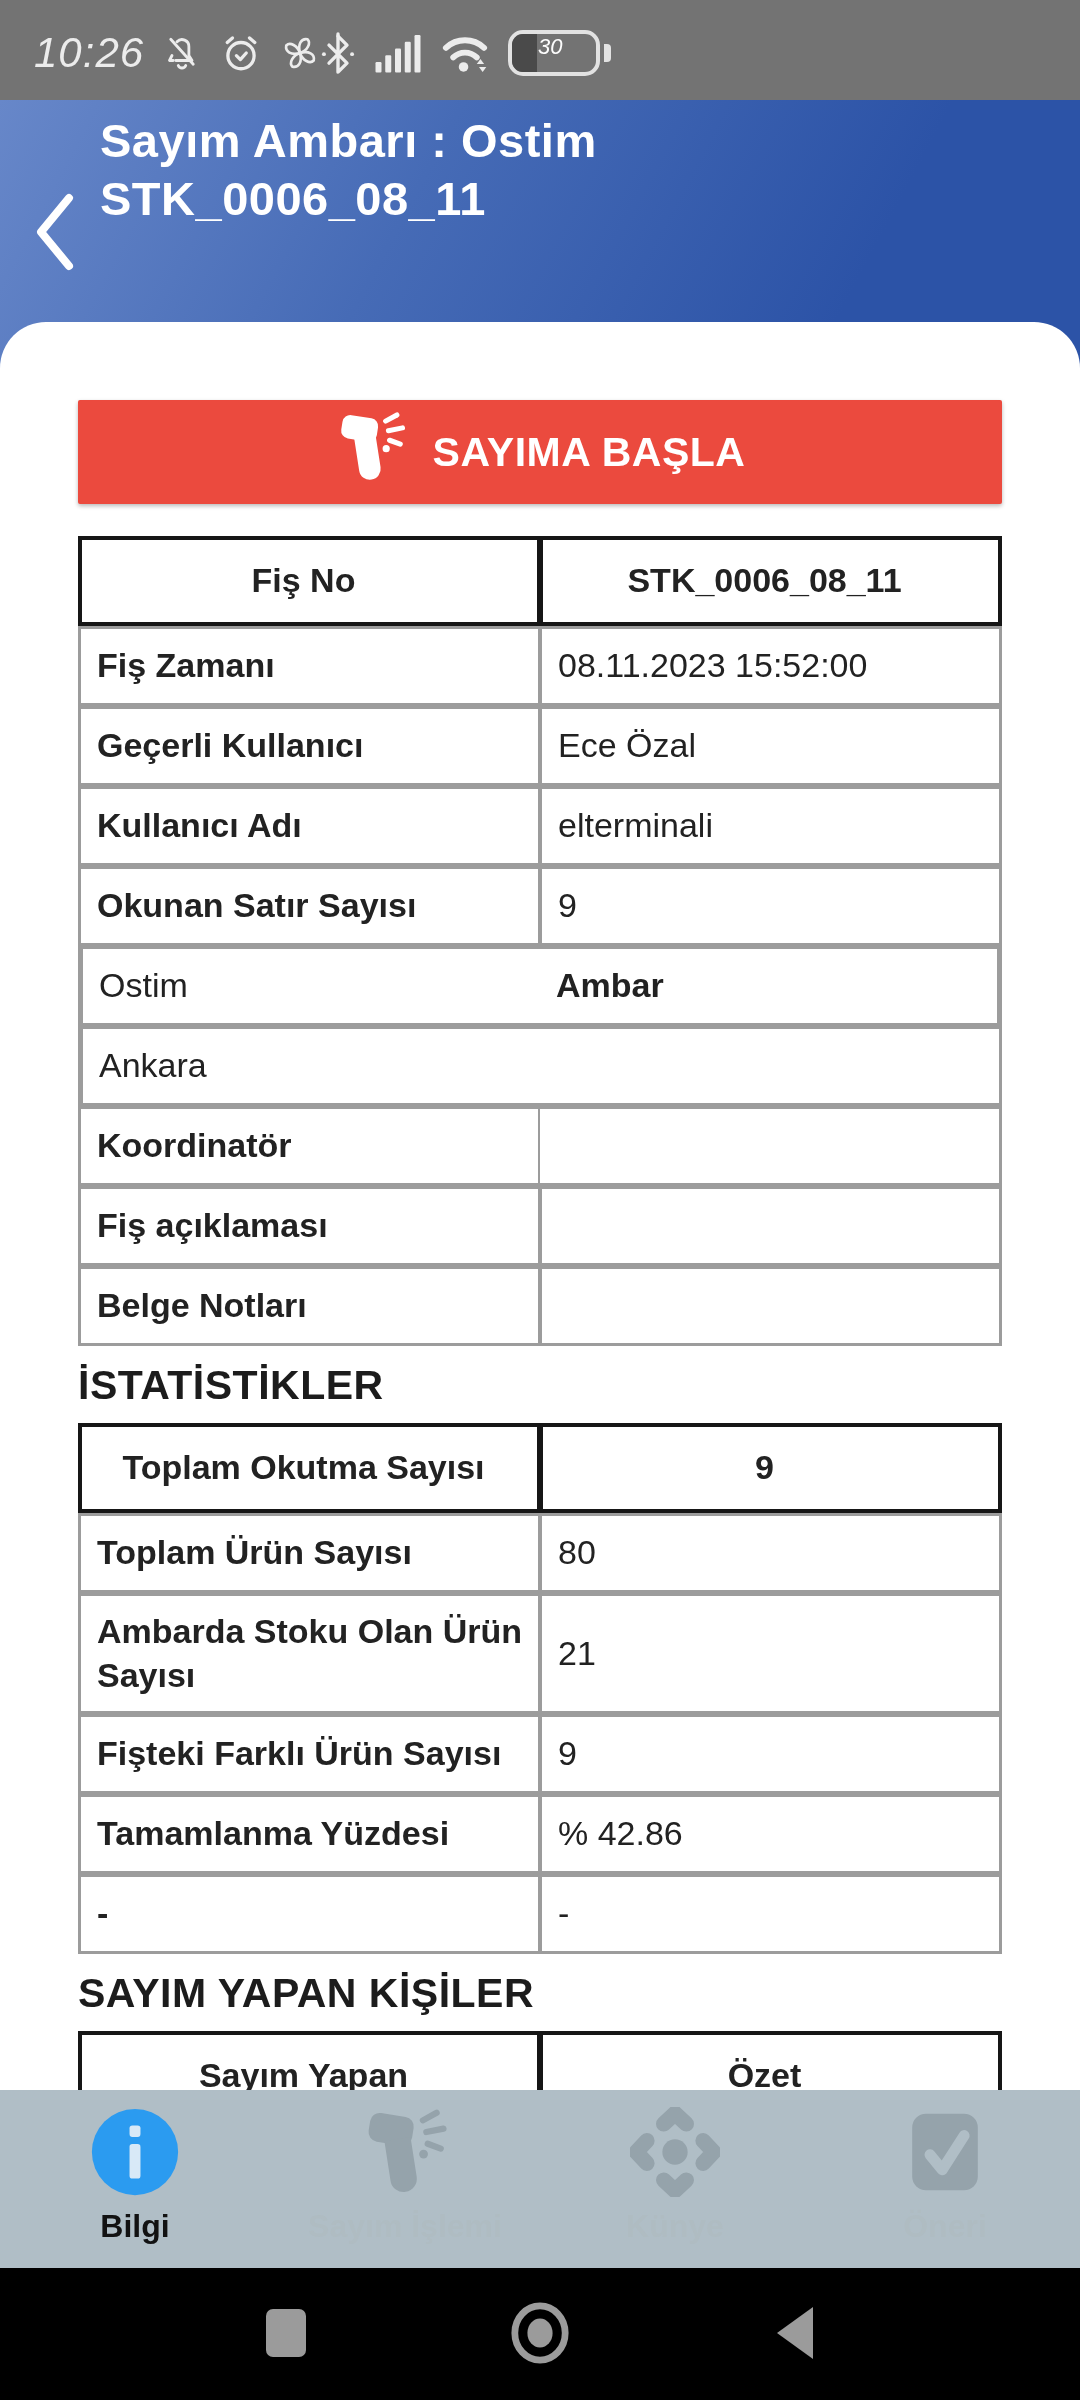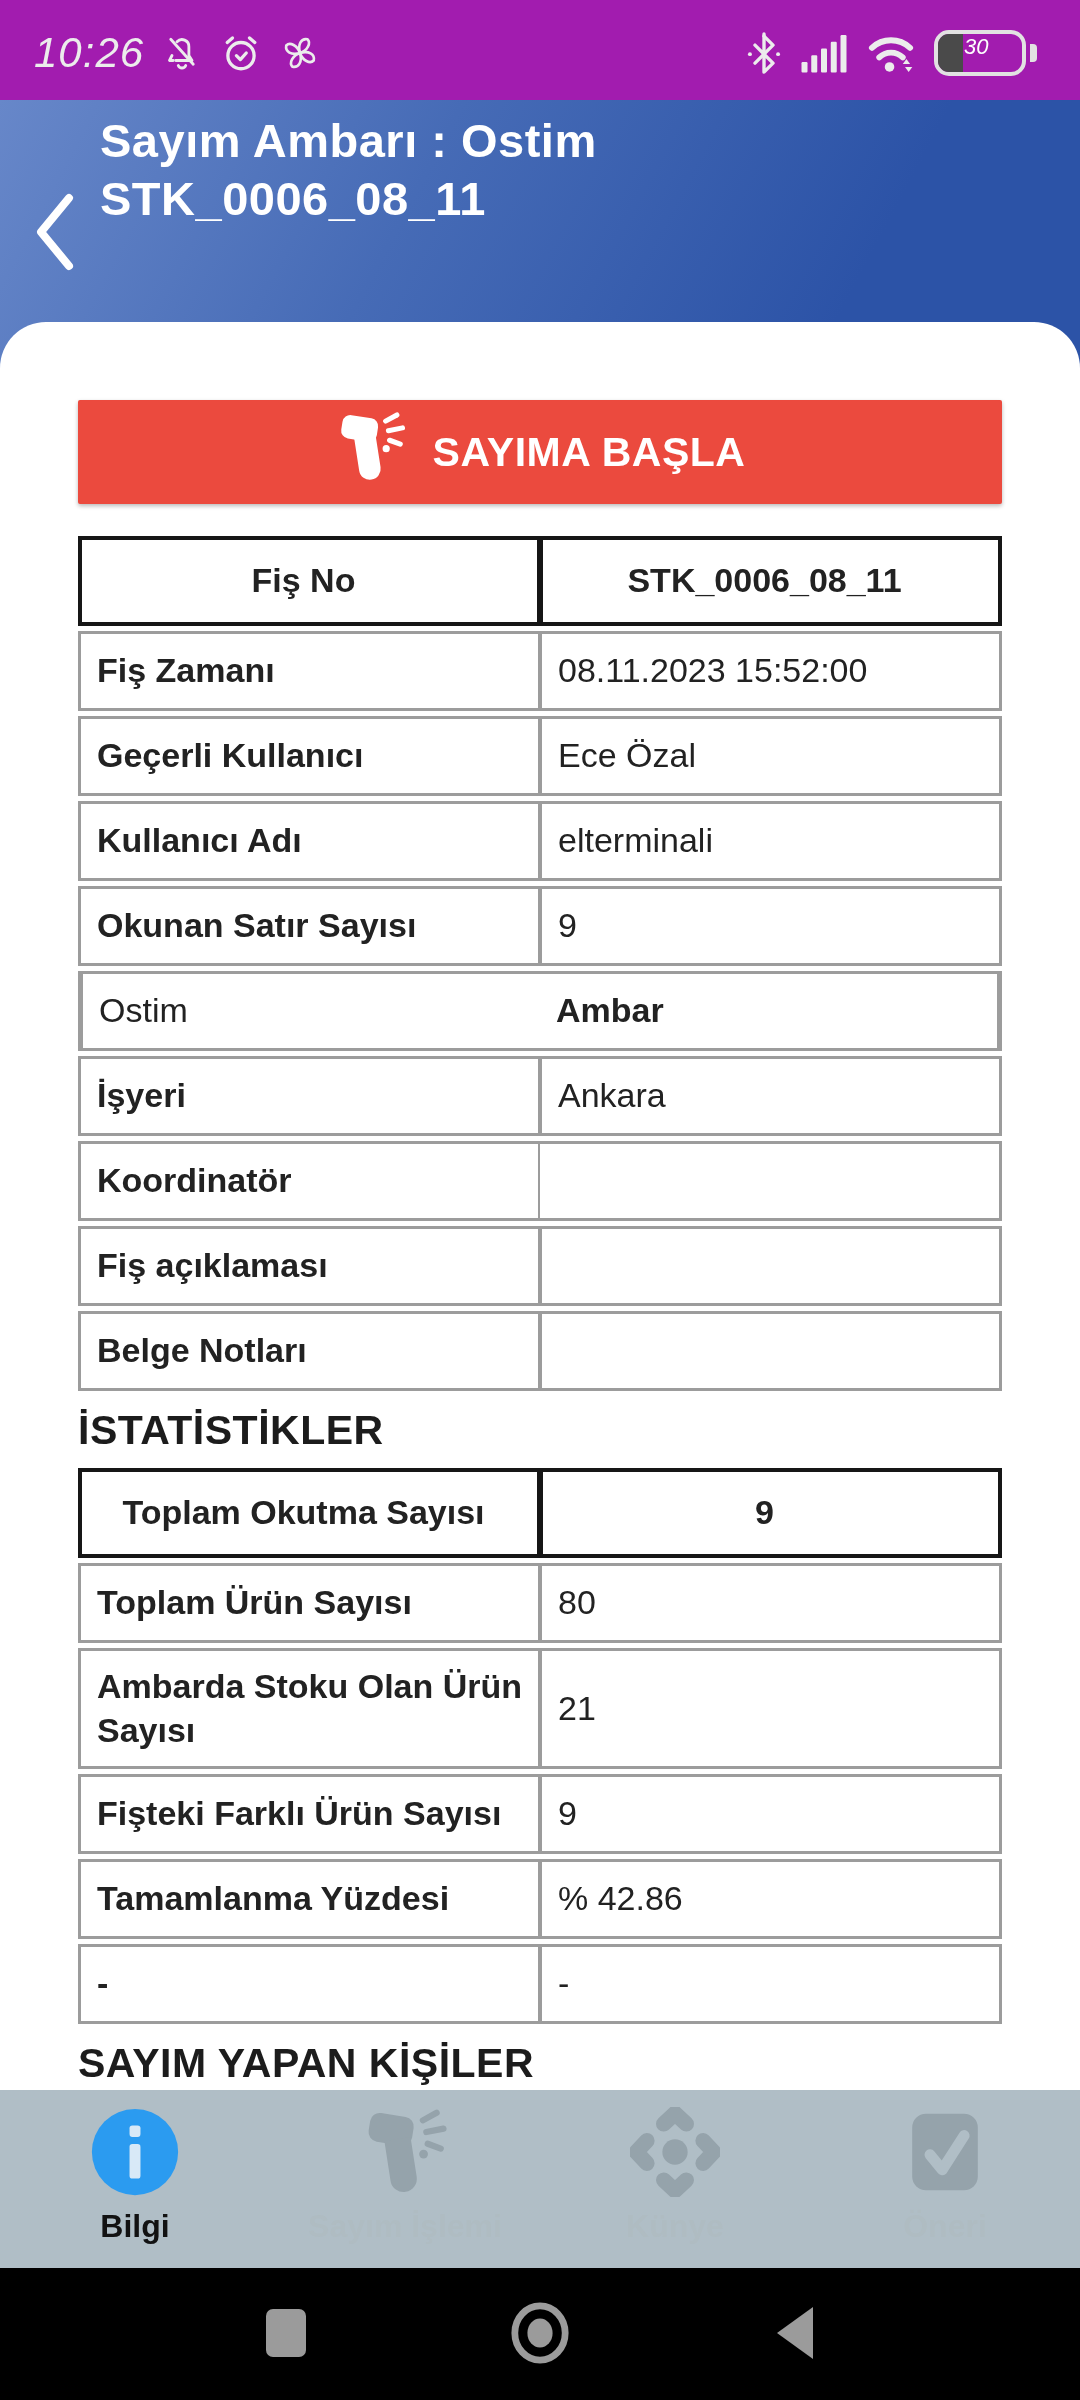--- a/index.html
+++ b/index.html
@@ -3,22 +3,22 @@
 <meta charset="utf-8">
 <style>
   html,body{margin:0;padding:0;}
   body{
     width:1080px;height:2400px;position:relative;overflow:hidden;
     background:#000;font-family:"Liberation Sans",sans-serif;
     -webkit-font-smoothing:antialiased;
   }
   
   .status-bar{
-    height:100px;background:#a21caf;color:#ECECEC;
-    display:flex;align-items:center;justify-content:space-between;
+    height:100px;background:#737373;color:#ECECEC;
+    display:flex;align-items:center;
     padding:6px 43px 0 34px;box-sizing:border-box;
   }
   .sb-group{display:flex;align-items:center;gap:18px;}
   .sb-time{font-size:42px;font-style:italic;letter-spacing:1px;}
   .sb-icon{display:inline-flex;align-items:center;}
   .sb-icon svg{display:block;}
   .battery{
     position:relative;display:flex;align-items:center;gap:4px;
   }
   .battery-body{
@@ -57,21 +57,21 @@
     display:flex;align-items:center;justify-content:center;gap:26px;
     font-family:"Liberation Sans",sans-serif;font-size:41px;font-weight:700;letter-spacing:.5px;
     box-shadow:0 2px 4px rgba(0,0,0,.28);
     margin-bottom:32px;
   }
   .start-btn svg{color:#FFF;}
   
   .tbl{width:100%;}
   .t-row{
     display:flex;border:3px solid var(--border-gray,#9C9C9C);
-    margin-bottom:5px;min-height:74px;background:#FFF;
+    min-height:74px;background:#FFF;
   }
   .t-row.t-head{
     border:4px solid var(--border-dark,#161616);min-height:82px;
   }
   .t-cell{
     box-sizing:border-box;display:flex;flex-direction:column;justify-content:center;
     font-size:34px;color:#222;padding:14px 12px;line-height:1.28;
   }
   .t-label{width:50%;border-right:2px solid var(--border-gray,#9C9C9C);font-weight:700;padding-left:16px;}
   .t-value{width:50%;border-left:2px solid var(--border-gray,#9C9C9C);font-weight:400;padding-left:16px;align-items:flex-start;}
@@ -227,21 +227,20 @@
       </div>
       <div class="t-row">
         <div class="t-cell t-label">Okunan Satır Sayısı</div>
         <div class="t-cell t-value">9</div>
       </div>
       <div class="t-row">
         <div class="t-cell t-value">Ostim</div>
         <div class="t-cell t-label">Ambar</div>
       </div>
       <div class="t-row">
-        <div class="t-cell t-label">İşyeri</div>
         <div class="t-cell t-value">Ankara</div>
       </div>
       <div class="t-row">
         <div class="t-cell t-label">Koordinatör</div>
       </div>
       <div class="t-row">
         <div class="t-cell t-label">Fiş açıklaması</div>
         <div class="t-cell t-value"></div>
       </div>
       <div class="t-row">

